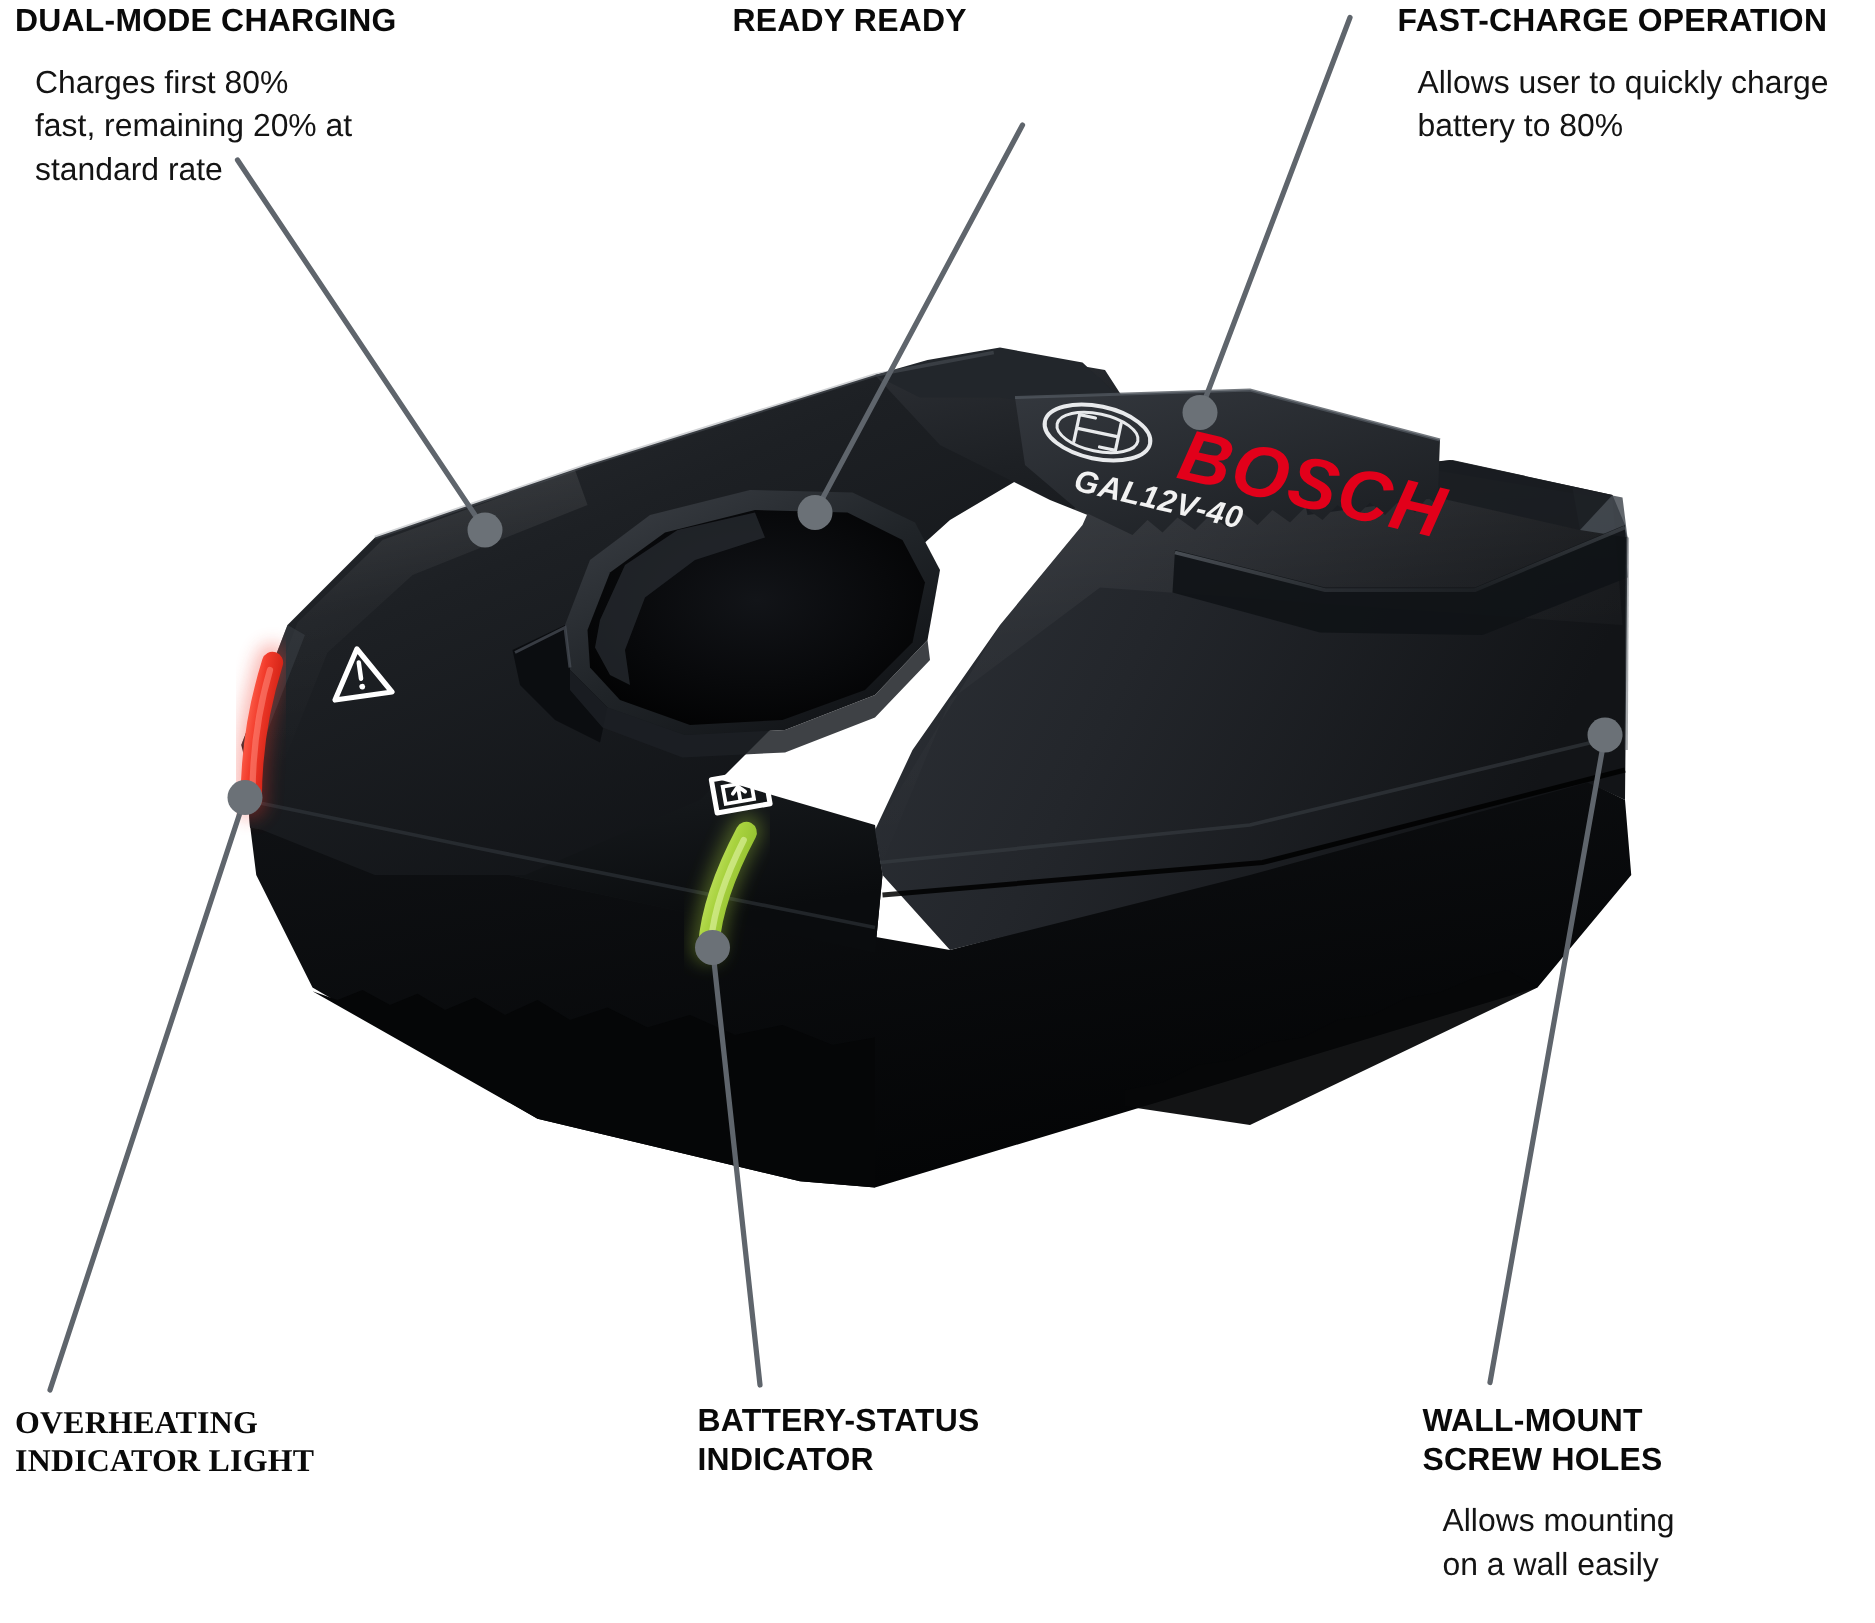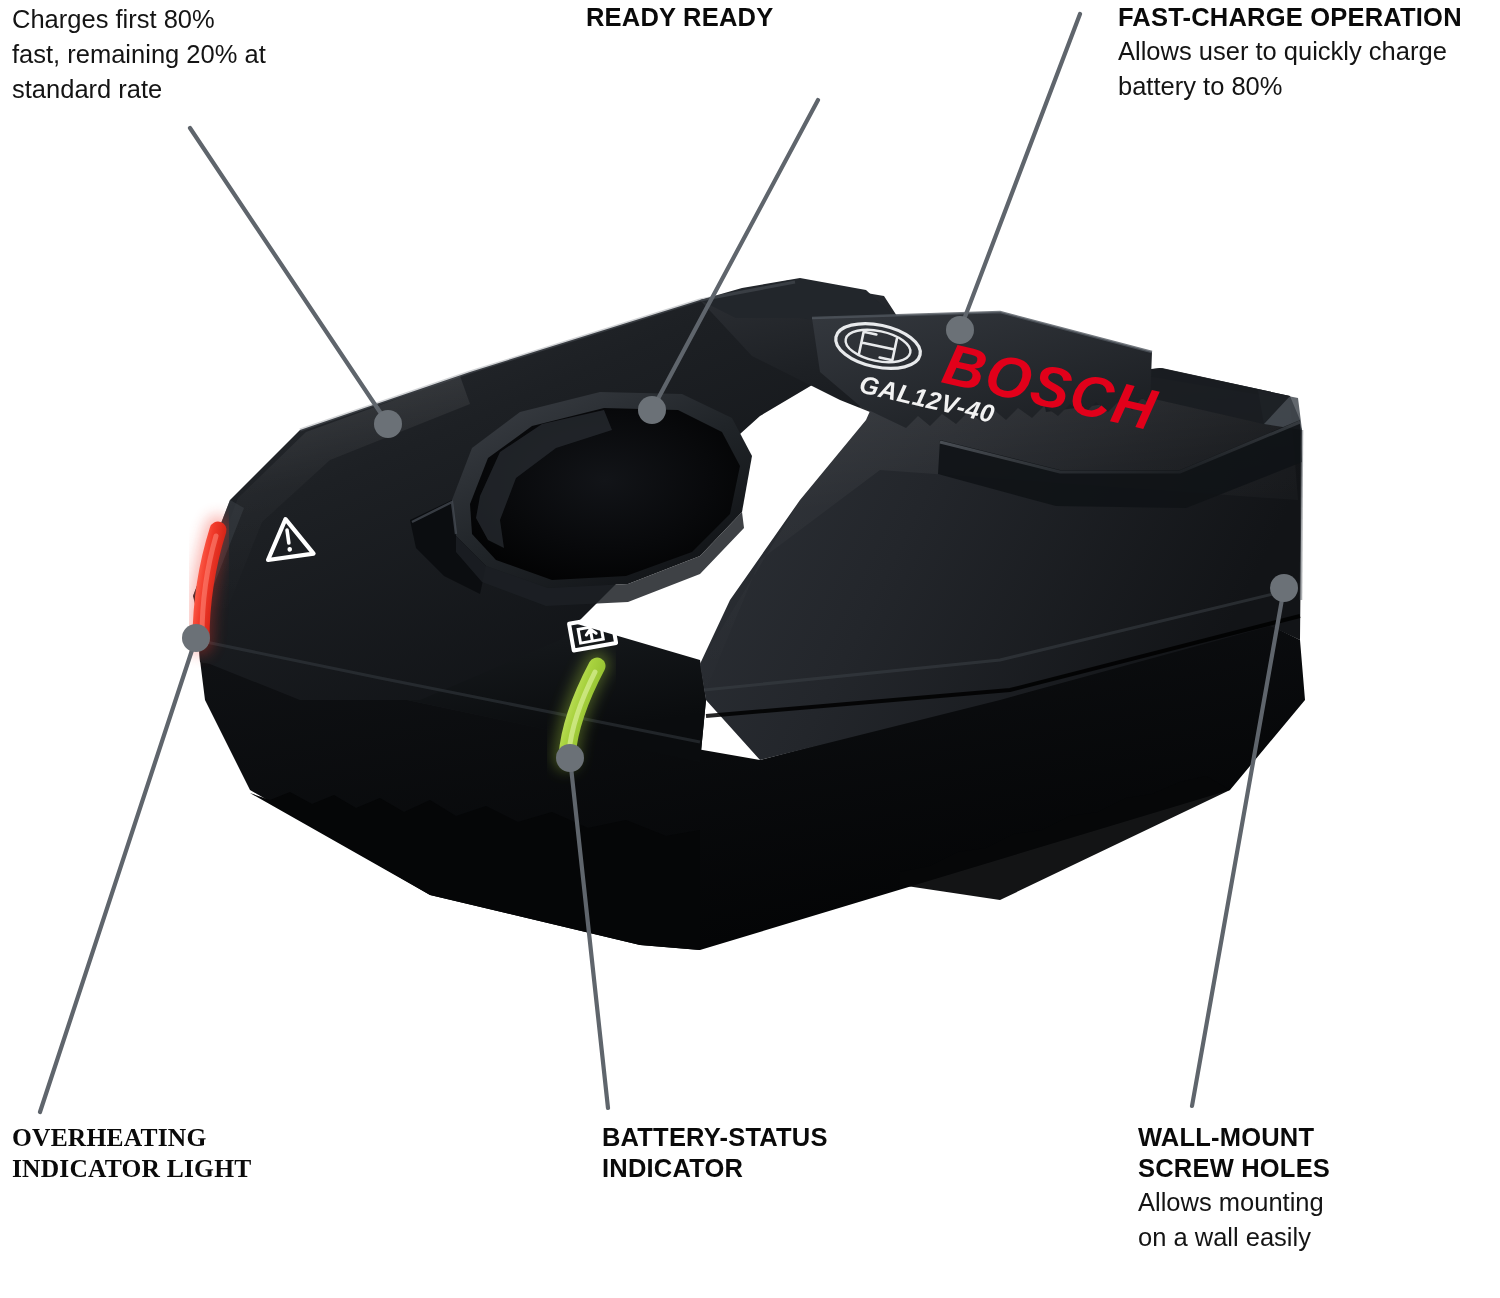--- a/index.html
+++ b/index.html
@@ -22,28 +22,28 @@
     color:#0a0a0a;
     white-space:pre-line;
     margin:0 0 1px 0;
   }
   .callout .body{
     font-weight:400;
     font-size:25.5px;
     line-height:35px;
     color:#141414;
     white-space:pre-line;
-    margin:0;
+    margin:16px;
   }
 
   #co-dual      {left:12px;  top:2px;   width:420px;}
   #co-power     {left:586px; top:2px;   width:360px;}
   #co-fast      {left:1118px;top:2px;   width:390px;}
   #co-overheat  {left:12px;  top:1122px;width:400px;font-family:Liberation Serif, serif;}
-  #co-battery   {left:602px; top:1122px;width:400px;}
+  #co-battery   {left:558px; top:1122px;width:400px;}
   #co-wall      {left:1138px;top:1122px;width:370px;}
 
   
   svg.art{position:absolute;left:0;top:0;width:1500px;height:1298px;overflow:visible;}
   svg.art{pointer-events:none;}
 </style>
 </head>
 <body>
 
 <div class="stage">
@@ -241,20 +241,21 @@
       <circle cx="388" cy="424" r="14"></circle>
       <circle cx="652" cy="410" r="14"></circle>
       <circle cx="960" cy="330" r="14"></circle>
       <circle cx="196" cy="638" r="14"></circle>
       <circle cx="570" cy="758" r="14"></circle>
       <circle cx="1284" cy="588" r="14"></circle>
     </g>
   </svg>
 
   <div class="callout" id="co-dual">
+    <p class="title">DUAL-MODE CHARGING</p>
     <p class="body">Charges first 80%
 fast, remaining 20% at
 standard rate</p>
   </div>
 
   <div class="callout" id="co-power">
     <p class="title">READY READY</p>
   </div>
 
   <div class="callout" id="co-fast">

